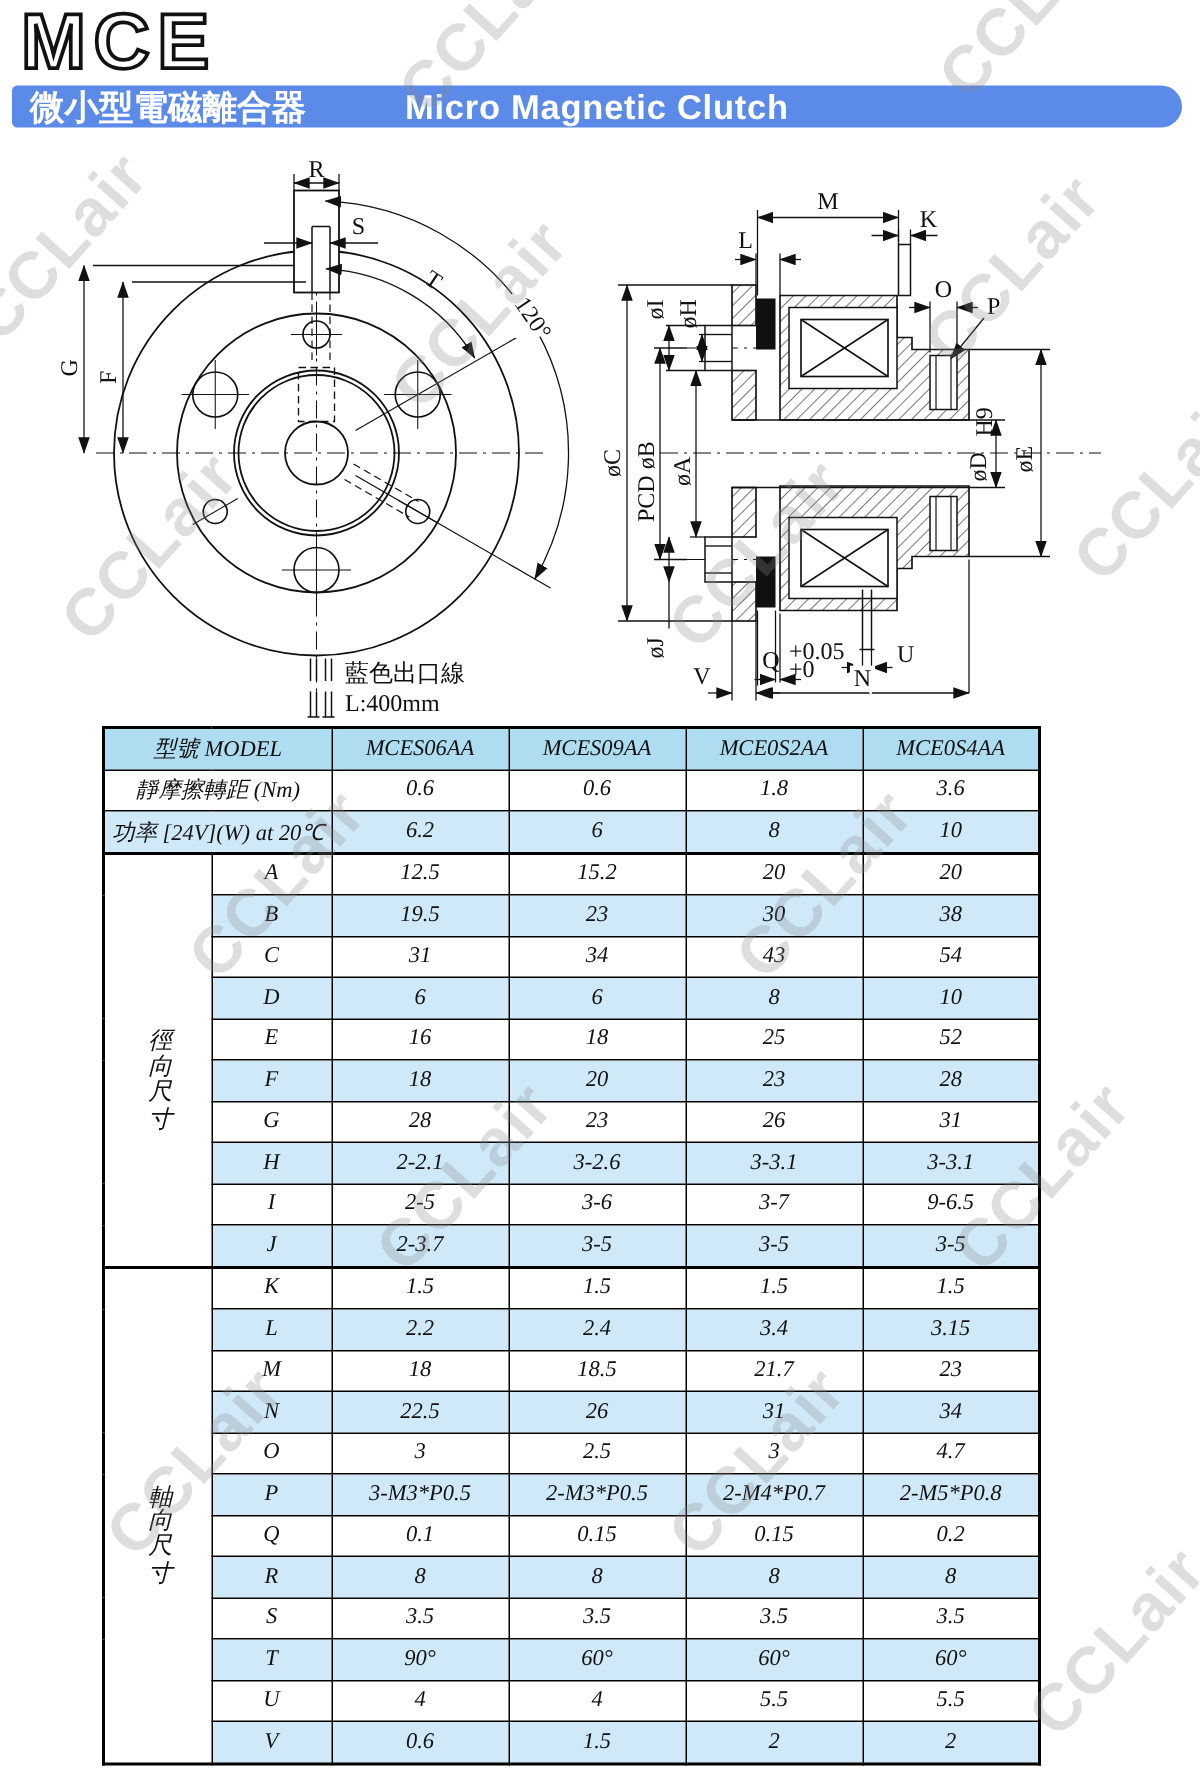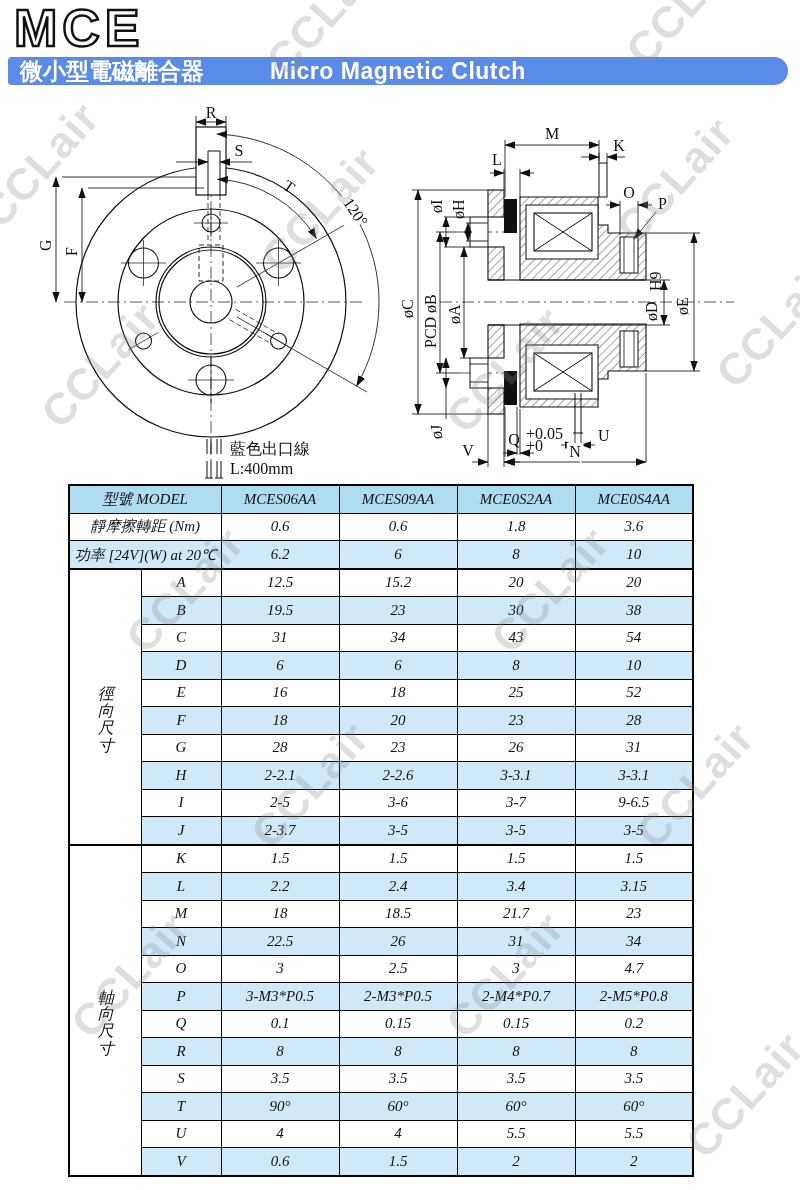--- a/index.html
+++ b/index.html
@@ -410,21 +410,21 @@
       <tr>
         <td>G</td>
         <td>28</td>
         <td>23</td>
         <td>26</td>
         <td>31</td>
       </tr>
       <tr class="b">
         <td>H</td>
         <td>2-2.1</td>
-        <td>2-2.6</td>
+        <td>3-2.6</td>
         <td>3-3.1</td>
         <td>3-3.1</td>
       </tr>
       <tr>
         <td>I</td>
         <td>2-5</td>
         <td>3-6</td>
         <td>3-7</td>
         <td>9-6.5</td>
       </tr>

